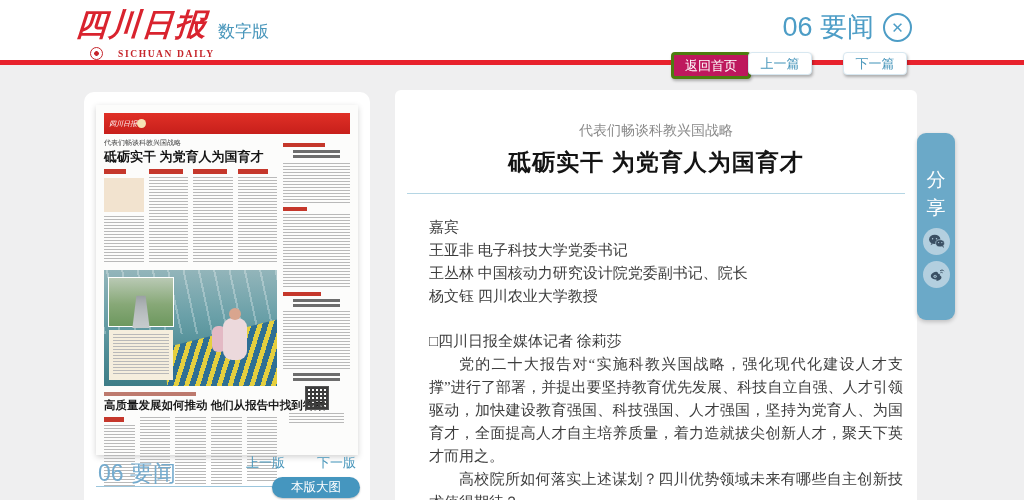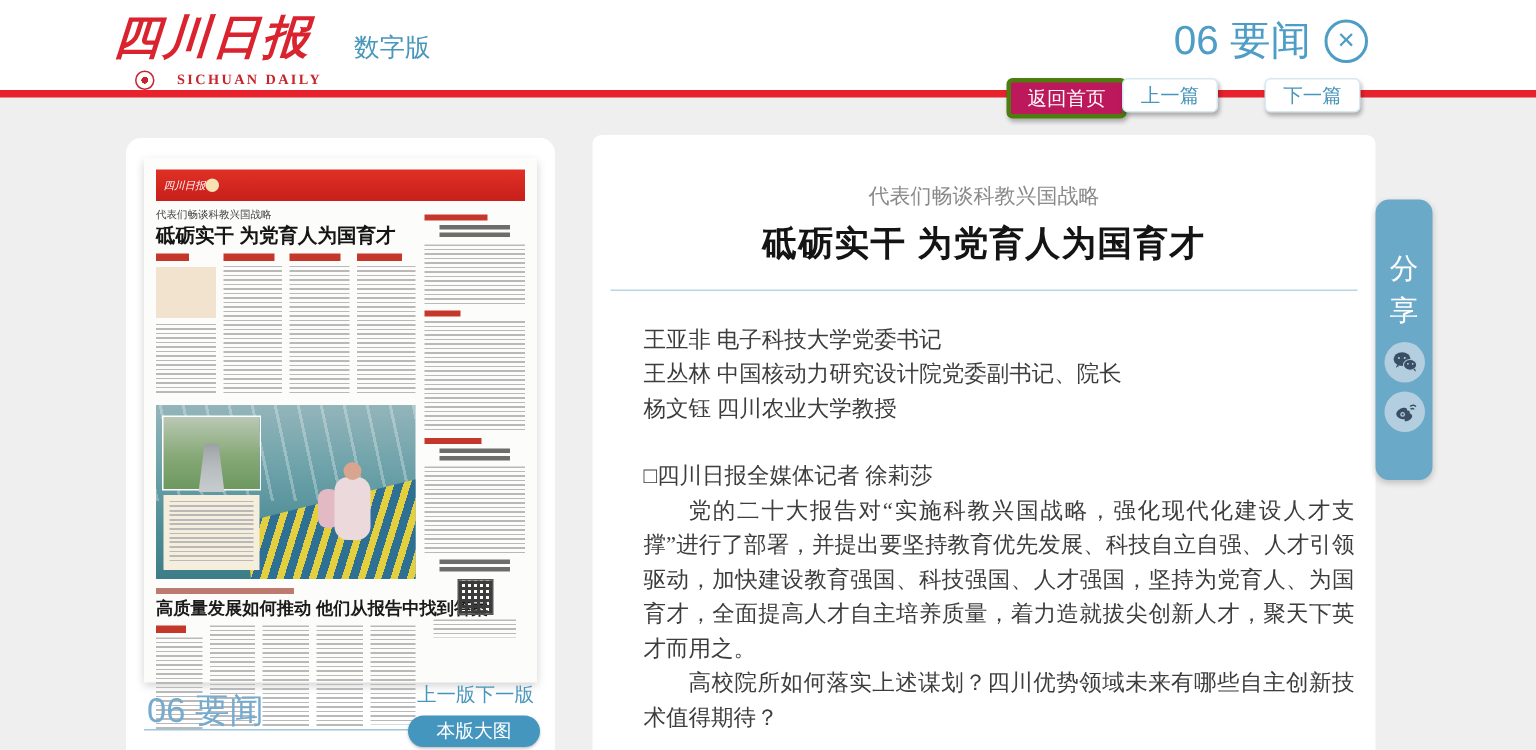--- a/index.html
+++ b/index.html
@@ -13,21 +13,21 @@
   .logo{position:absolute;left:76px;top:4px;cursor:pointer;}
   .logo-cn{
     font-family:"Liberation Serif",serif;font-weight:bold;font-style:italic;
     font-size:31px;color:#d9232e;letter-spacing:2px;transform:skewX(-4deg);
   }
   .logo-en{display:flex;align-items:center;gap:15px;margin-top:1px;margin-left:14px;}
   .logo-emblem{width:11px;height:11px;border:1.5px solid #c6252b;border-radius:50%;
     display:inline-block;background:radial-gradient(circle,#c6252b 28%,transparent 30%);}
   .logo-en span.t{font-size:9.5px;font-weight:bold;letter-spacing:1.6px;color:#c6252b;
     font-family:"Liberation Serif",serif;}
-  .edition{position:absolute;left:236px;top:20px;font-size:17px;color:#4896bb;}
+  .edition{position:absolute;left:218px;top:20px;font-size:17px;color:#4896bb;}
   .hdate{position:absolute;left:305px;top:20px;font-size:17px;color:#4896bb;}
   .pageinfo{position:absolute;right:112px;top:9px;display:flex;align-items:center;gap:9px;}
   .pagelabel{font-size:27px;color:#4d9dc6;}
   .close-btn{width:25px;height:25px;border:2px solid #4d9dc6;border-radius:50%;
     color:#4d9dc6;font-size:15px;line-height:25px;text-align:center;cursor:pointer;}
   
   .redline{position:absolute;left:0;top:60px;width:1024px;height:5px;background:#e8222d;z-index:3;}
   .navbtn{position:absolute;top:52px;height:21px;line-height:21px;text-align:center;
     font-size:13px;border-radius:4px;box-shadow:1px 2px 3px rgba(0,0,0,.28);z-index:5;cursor:pointer;}
   .navbtn.active{left:671px;width:74px;background:#be185d;color:#ffffff;border:3px solid #4d7c0f;}
@@ -80,21 +80,21 @@
   .np-schip{height:4px;background:#c5372b;margin:3px 4px 3px 0;}
   .np-sbold{height:3px;background:#6d6d6d;margin:2px 10px;}
   .np-qr{width:22px;height:22px;margin:5px auto 3px;border:1px solid #555;
     background-image:repeating-linear-gradient(0deg,#3c3c3c 0 2px,transparent 2px 4px),
       repeating-linear-gradient(90deg,#3c3c3c 0 2px,transparent 2px 4px);}
   .sideblock{height:52px;margin-bottom:4px;}
   
   .pfoot{position:absolute;left:12px;right:12px;bottom:2px;height:46px;}
   .pfoot .pnum{position:absolute;left:2px;bottom:9px;font-size:23px;color:#74abce;}
   .pfoot .plinks{position:absolute;right:2px;top:2px;font-size:13px;color:#4896bb;}
-  .pfoot .plinks span{cursor:pointer;}
+  .pfoot .plinks span{cursor:pointer;margin-left:32px;}
   .pfoot .pline{position:absolute;left:0;right:0;bottom:11px;height:1px;background:#9cc6dd;}
   .pfoot .pill{position:absolute;right:-2px;bottom:0;width:88px;height:21px;background:#4596bf;
     color:#fff;border-radius:11px;font-size:12.5px;line-height:21px;text-align:center;
     box-shadow:0 1px 2px rgba(0,0,0,.25);cursor:pointer;z-index:2;}
   
   .mpanel{position:absolute;left:395px;top:90px;width:522px;height:410px;background:#ffffff;
     border-radius:6px 6px 0 0;}
   .art-kicker{margin-top:32px;text-align:center;font-size:14px;color:#8a8a8a;}
   .art-title{margin-top:7px;text-align:center;font-size:23px;font-weight:bold;color:#141414;letter-spacing:1px;}
   .art-hr{height:1px;background:#b5d6e4;margin:15px 12px 0;}
@@ -220,20 +220,21 @@
     <div class="pline"></div>
     <div class="pill">本版大图</div>
   </div>
 </div>
 
 <div class="mpanel">
   <div class="art-kicker">代表们畅谈科教兴国战略</div>
   <div class="art-title">砥砺实干 为党育人为国育才</div>
   <div class="art-hr"></div>
   <div class="art-body">
+    <p>嘉宾</p>
     <p>王亚非 电子科技大学党委书记</p>
     <p>王丛林 中国核动力研究设计院党委副书记、院长</p>
     <p>杨文钰 四川农业大学教授</p>
     <p class="byline">□四川日报全媒体记者 徐莉莎</p>
     <p class="ind">党的二十大报告对“实施科教兴国战略，强化现代化建设人才支撑”进行了部署，并提出要坚持教育优先发展、科技自立自强、人才引领驱动，加快建设教育强国、科技强国、人才强国，坚持为党育人、为国育才，全面提高人才自主培养质量，着力造就拔尖创新人才，聚天下英才而用之。</p>
     <p class="ind">高校院所如何落实上述谋划？四川优势领域未来有哪些自主创新技术值得期待？</p>
 
   </div>
 </div>
 

